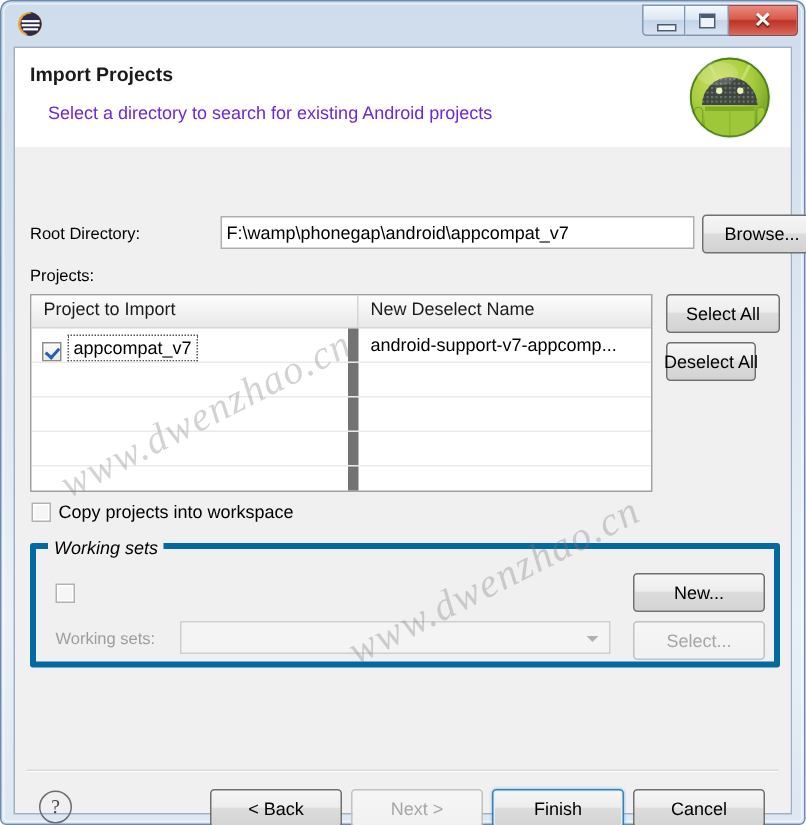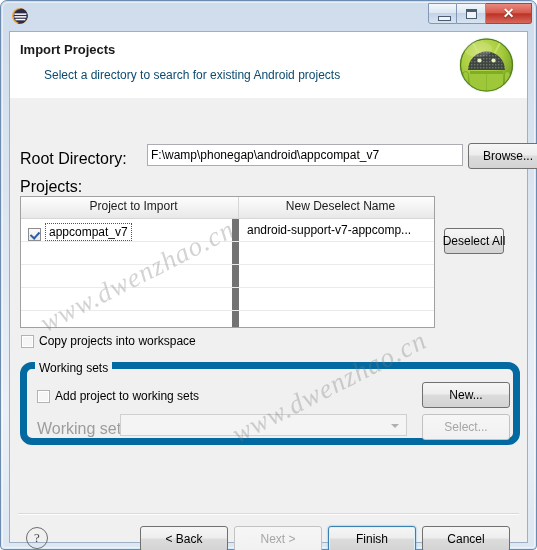--- a/index.html
+++ b/index.html
@@ -116,40 +116,40 @@
   }
   #banner-title {
     position: absolute;
     left: 10px; top: 10px;
     font-size: 13px;
     font-weight: bold;
     color: #1a1a1a;
   }
   #banner-subtitle {
     position: absolute;
-    left: 34px; top: 36px;
-    font-size: 12px;
-    color: #0c4a6e;
+    left: 22px; top: 36px;
+    font-size: 12px;
+    color: #6d28d9;
   }
   #android-logo {
     position: absolute;
     right: 10px; top: 2px;
     width: 61px; height: 61px;
   }
 
   
   #body {
     position: absolute;
     left: 0; top: 66px; right: 0; bottom: 0;
     background: #f0f0f0;
   }
 
   .lbl {
     position: absolute;
-    font-size: 16px;
+    font-size: 11px;
     color: #000;
     white-space: nowrap;
     text-align: right;
   }
   .lbl.dim { color: #9d9d9d; }
 
   
   .tfield {
     position: absolute;
     box-sizing: border-box;
@@ -206,21 +206,20 @@
     background: linear-gradient(180deg,#fdfdfd 0%,#f1f1f1 60%,#e8e8e8 100%);
     border-bottom: 1px solid #d6d6d6;
   }
   #thead > div {
     box-sizing: border-box;
     font-size: 12px;
     color: #1c1c1c;
     padding: 2px 0 12px 8px;
     white-space: nowrap;
     overflow: hidden;
-    text-align: center;
   }
   .th-0 { width: 218px; border-right: 1px solid #d6d6d6; }
   .th-1 { flex: 1; }
   .trow {
     display: flex;
     height: 22px;
     border-bottom: 1px solid #eaeaea;
   }
   .tc-0 {
     width: 218px;
@@ -282,22 +281,23 @@
     gap: 5px;
     font-size: 12px;
     color: #000;
     white-space: nowrap;
   }
 
   
   #groupbox {
     position: absolute;
     box-sizing: border-box;
-    border: 7px solid #0369a1;
-    border-radius: 12px;
+    border: 4px solid #0369a1;
+    border-radius: 2px;
+    font-style: italic;
   }
   #group-legend {
     position: absolute;
     left: 8px; top: -8px;
     background: #f0f0f0;
     padding: 0 4px;
     font-size: 12px;
     color: #000;
     white-space: nowrap;
   }
@@ -468,34 +468,34 @@
               <div class="tc-0"></div>
               <div class="tc-1"></div>
             </div>
             <div class="trow">
               <div class="tc-0"></div>
               <div class="tc-1"></div>
             </div>
           </div>
       </div>
 
+      <div class="btn" style="left:434px; top:98px; width:76px;">Select All</div>
       <div class="btn" style="left:434px; top:130px; width:60px;">Deselect All</div>
 
       <div class="cbrow" style="left:11px; top:236px;">
         <span class="cb flat"></span>
         <span>Copy projects into workspace</span>
       </div>
 
       <div id="groupbox" style="left:10px; top:264px; width:500px; height:83px;">
         <div id="group-legend">Working sets</div>
       </div>
 
       <div class="cbrow" style="left:27px; top:291px;">
         <span class="cb flat"></span>
-        <span>Add project to working sets</span>
       </div>
 
       <div class="btn" style="left:412px; top:284px; width:88px;">New...</div>
 
       <div class="lbl dim" style="left:27px; top:322px;">Working sets:</div>
       <div class="combo" style="left:110px; top:316px; width:287px;">
         <span class="combo-arrow"></span>
         <span style="position:absolute;left:4px;top:3px;font-size:12px;color:#8c8c8c;"></span>
       </div>
       <div class="btn disabled" style="left:412px; top:316px; width:88px;">Select...</div>

